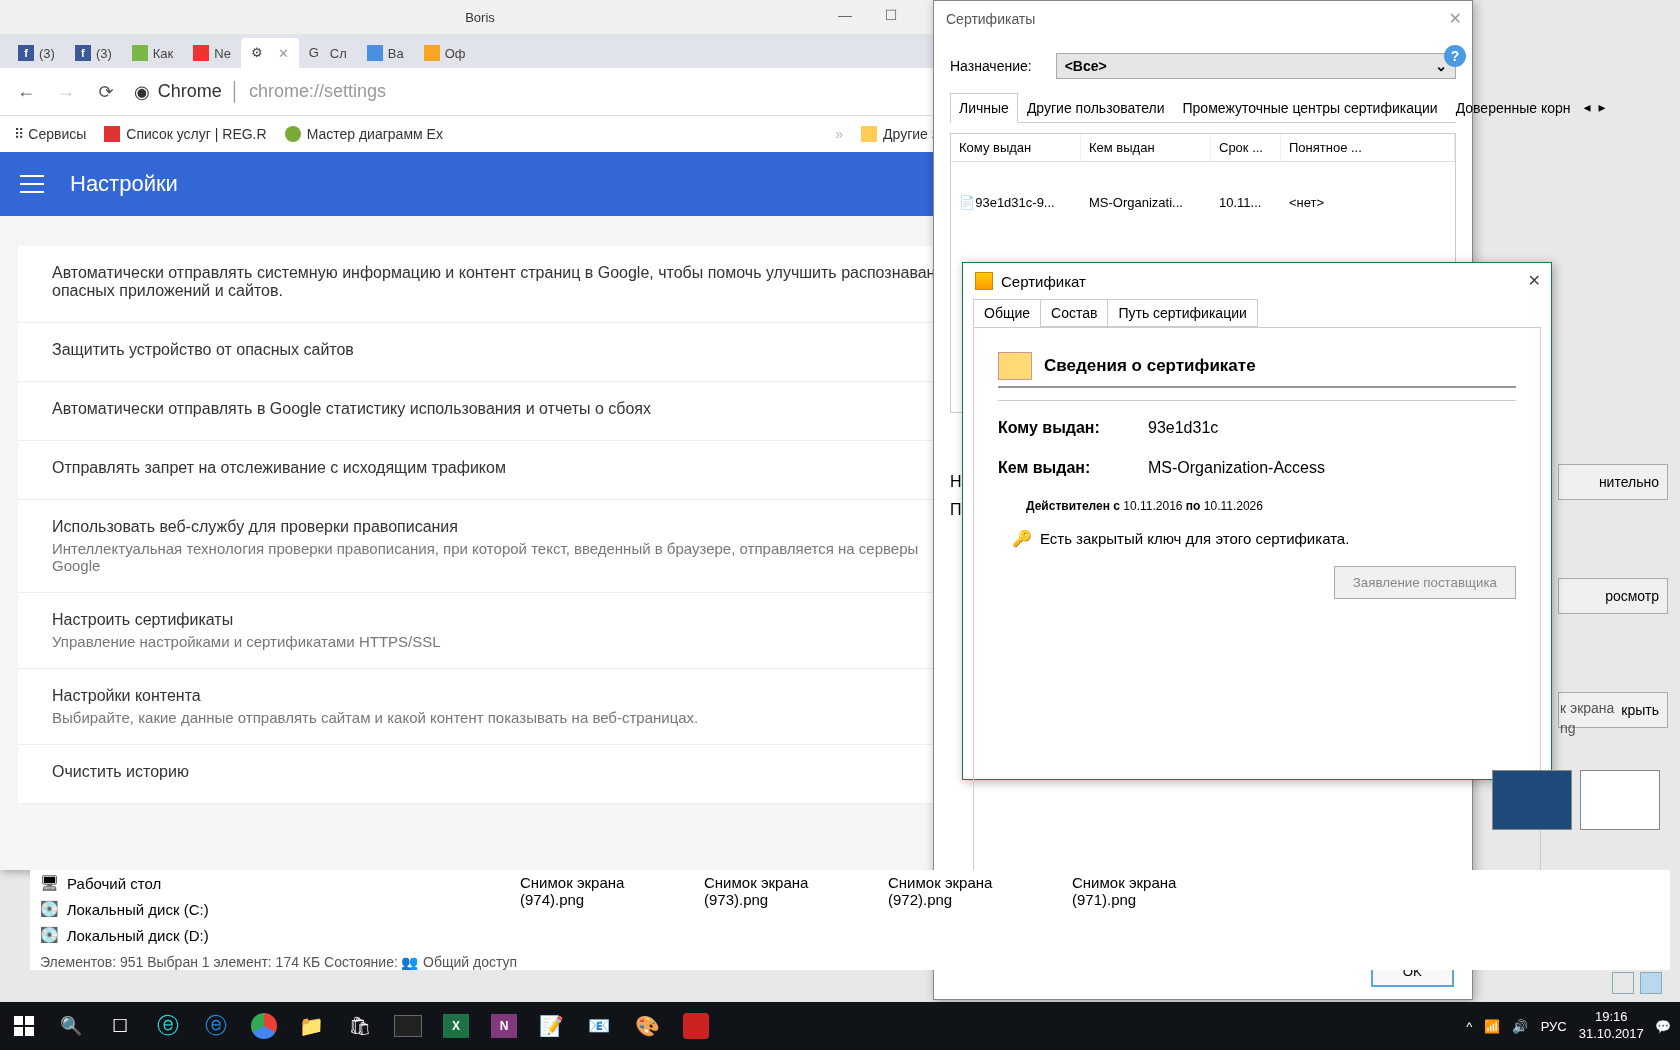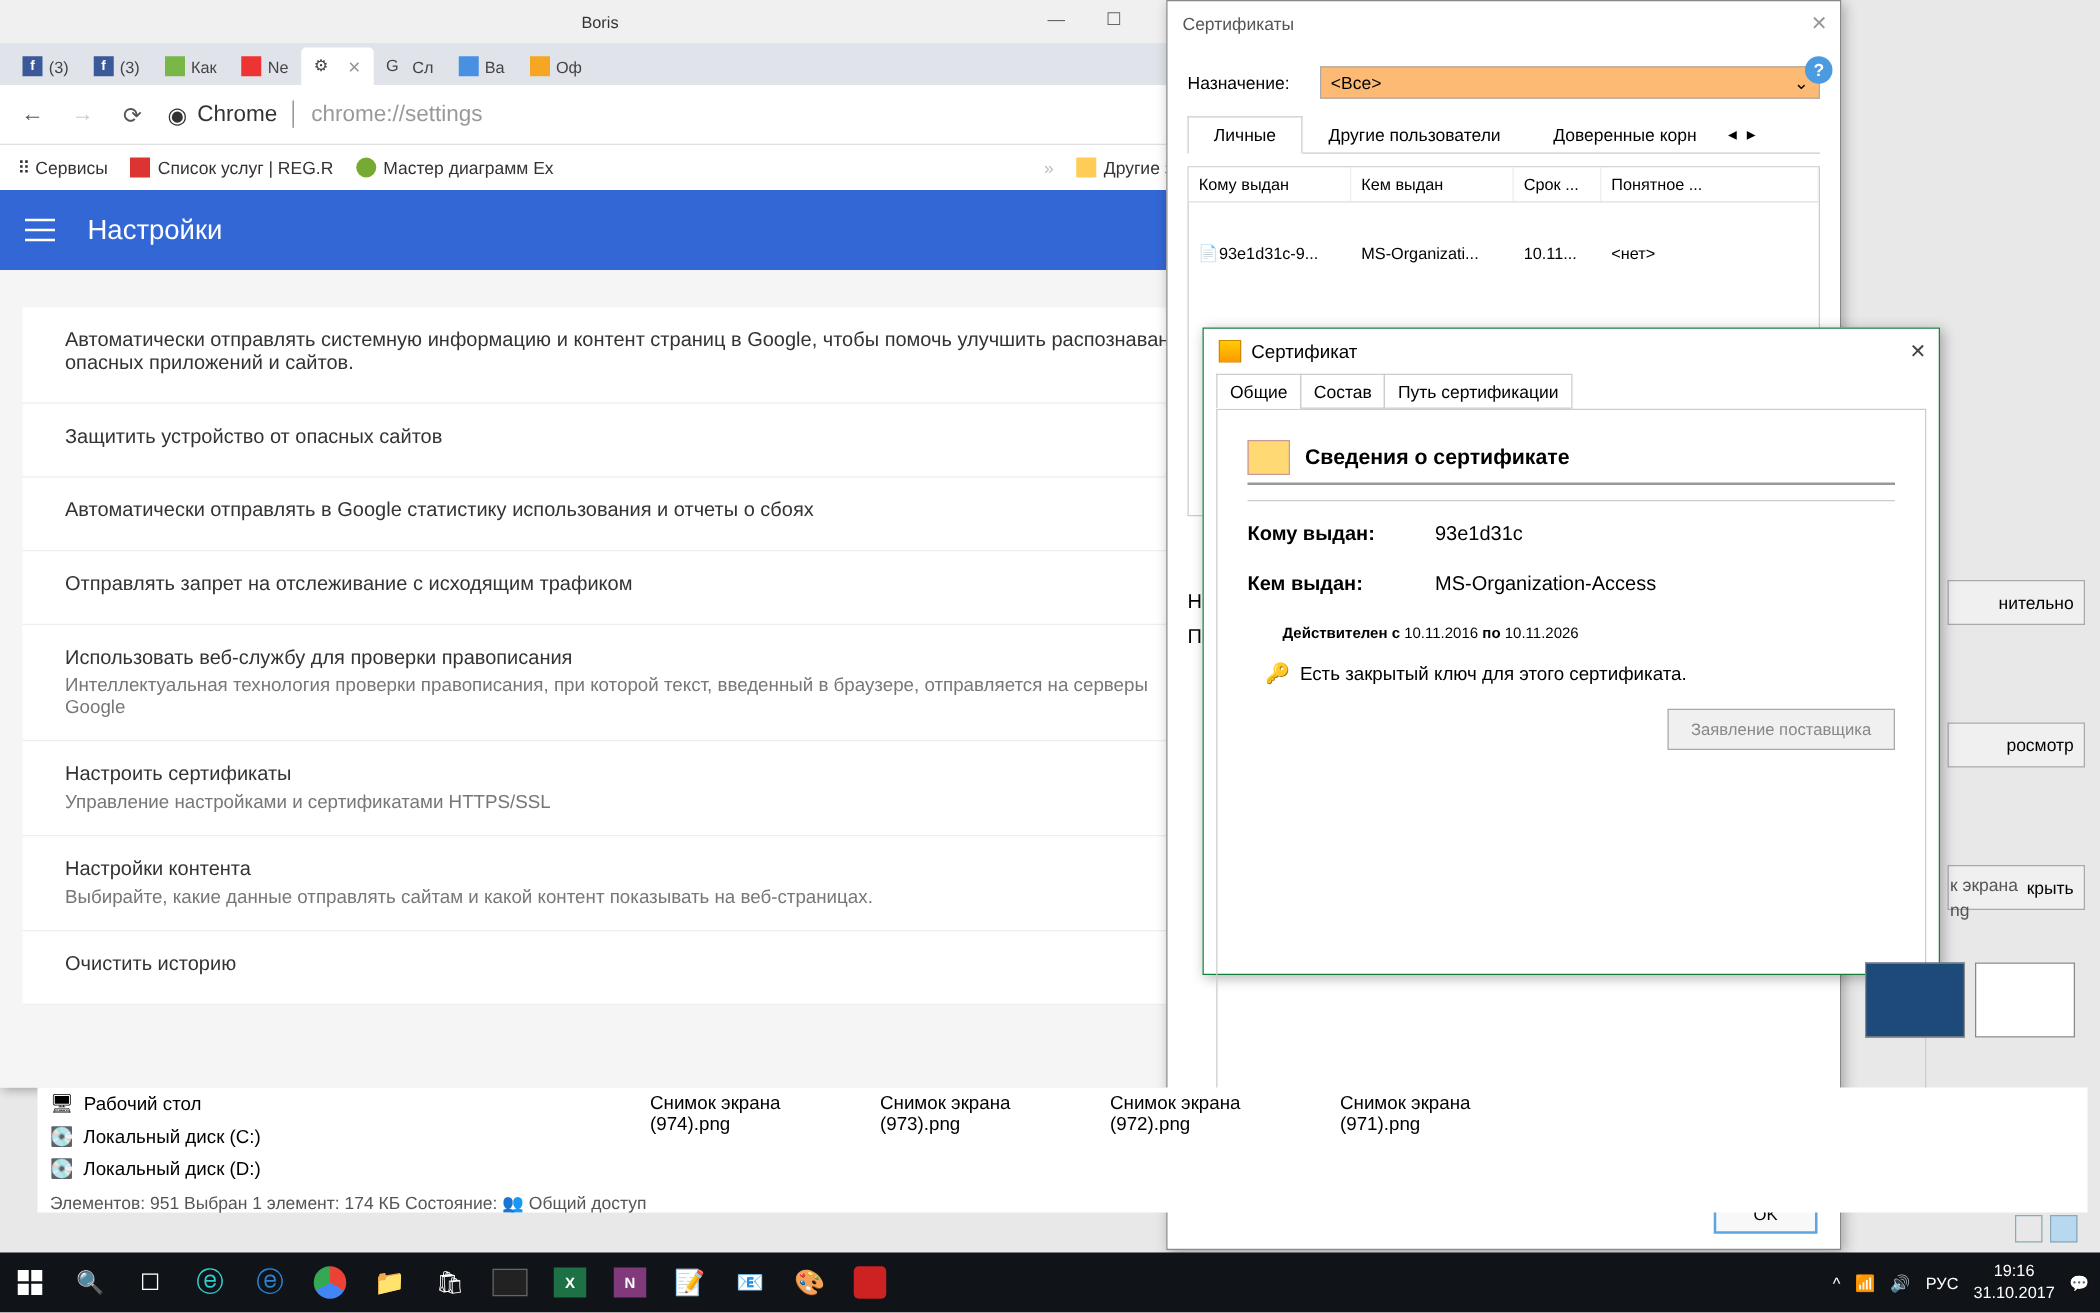--- a/index.html
+++ b/index.html
@@ -31,23 +31,23 @@
 .setting-row{padding:18px 34px;border-bottom:1px solid #eee;position:relative;}
 .setting-title{font-size:16px;color:#333;margin-bottom:4px;}
 .setting-desc{font-size:15px;color:#777;}
 .toggle{position:absolute;right:8px;top:20px;width:36px;height:14px;background:#3367d6;border-radius:7px;}
 .toggle.off{background:#bbb;}
 .cert-mgr-window{position:absolute;left:933px;top:0;width:540px;height:1000px;background:#fff;border:1px solid #888;box-shadow:2px 2px 10px rgba(0,0,0,.3);}
 .cert-mgr-title{height:36px;display:flex;align-items:center;padding:0 12px;font-size:14px;color:#555;position:relative;}
 .cert-mgr-close{position:absolute;right:10px;top:8px;color:#999;font-size:16px;}
 .cert-mgr-body{padding:16px;}
 .purpose-row{display:flex;align-items:center;gap:24px;margin-bottom:14px;}
-.purpose-select{flex:1;border:1px solid #aaa;padding:4px 8px;background:#fdba74;display:flex;justify-content:space-between;align-items:center;}
+.purpose-select{flex:1;border:1px solid #aaa;padding:4px 8px;background:#e5e5e5;display:flex;justify-content:space-between;align-items:center;font-weight:bold;}
 .cert-tabs{display:flex;border-bottom:1px solid #ccc;font-size:14px;}
-.cert-tab{padding:6px 20px;border:1px solid transparent;margin-bottom:-1px;white-space:nowrap;text-align:center;}
+.cert-tab{padding:6px 8px;border:1px solid transparent;margin-bottom:-1px;white-space:nowrap;text-align:center;}
 .cert-tab.active{border:1px solid #ccc;border-bottom:1px solid #fff;background:#fff;}
 .cert-tab-nav{padding:6px 4px;}
 .cert-list{border:1px solid #ccc;margin-top:10px;height:280px;}
 .cert-list-header{display:flex;background:#fff;border-bottom:1px solid #ddd;}
 .cert-list-col{padding:6px 8px;font-size:13px;border-right:1px solid #eee;overflow:hidden;white-space:nowrap;}
 .cert-list-row{display:flex;padding:4px 0;}
 .cert-list-cell{padding:2px 8px;font-size:13px;overflow:hidden;white-space:nowrap;margin-top:27px;}
 .side-btn{width:110px;height:36px;border:1px solid #aaa;background:#f0f0f0;font-size:14px;}
 .cert-detail-window{position:absolute;left:962px;top:262px;width:590px;height:518px;background:#fff;border:1px solid #15803d;box-shadow:2px 2px 10px rgba(0,0,0,.3);}
 .cert-detail-title{height:36px;display:flex;align-items:center;padding:0 12px;font-size:15px;position:relative;}
@@ -220,20 +220,21 @@
     <div class="purpose-row">
       <span>Назначение:</span>
       <div class="purpose-select">
           <span>&lt;Все&gt;</span>
           <span>⌄</span>
         </div>
     </div>
     <div class="cert-tabs">
       <div class="cert-tab active">Личные</div>
       <div class="cert-tab">Другие пользователи</div>
+      <div class="cert-tab">Промежуточные центры сертификации</div>
       <div class="cert-tab">Доверенные корн</div>
       <div class="cert-tab-nav">◂</div>
       <div class="cert-tab-nav">▸</div>
     </div>
     <div class="cert-list">
       <div class="cert-list-header">
         <div class="cert-list-col" style="width:130px">Кому выдан</div>
         <div class="cert-list-col" style="width:130px">Кем выдан</div>
         <div class="cert-list-col" style="width:70px">Срок ...</div>
         <div class="cert-list-col" style="flex:1">Понятное ...</div>

